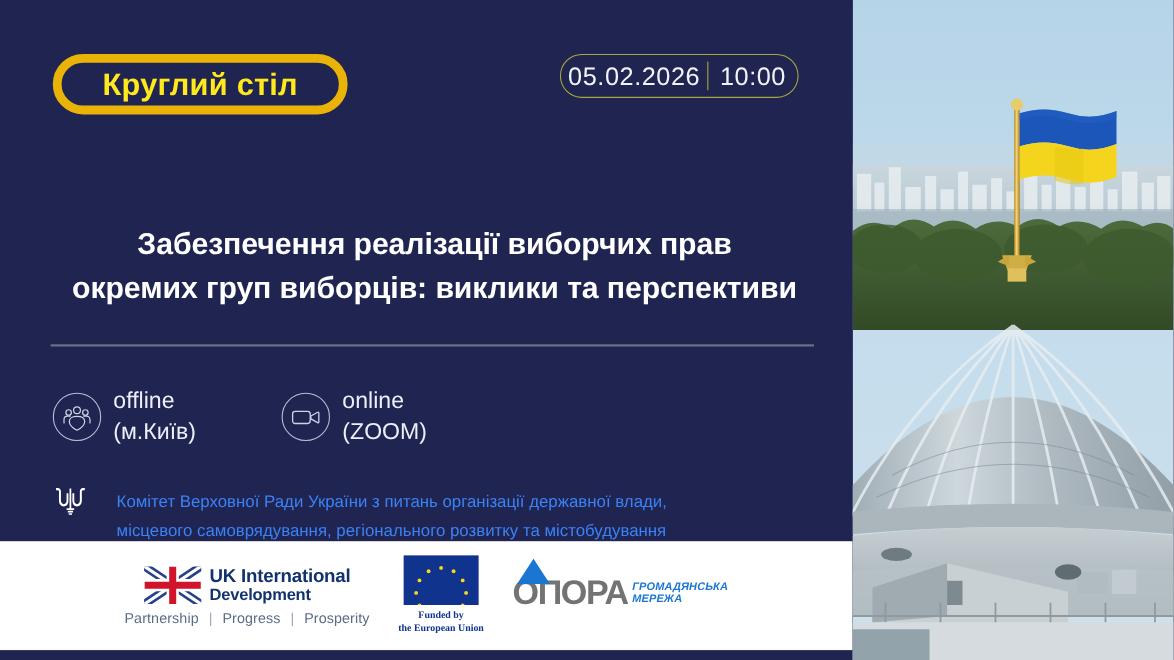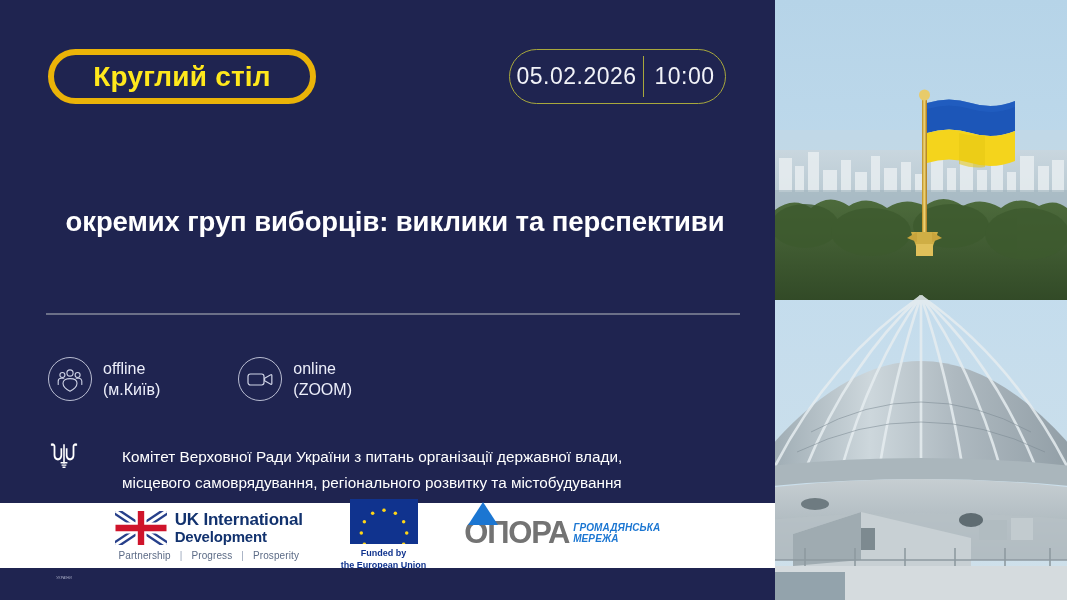--- a/index.html
+++ b/index.html
@@ -23,36 +23,36 @@
     left: 0; top: 0;
     width: 775px; height: 513px;
     background: #1f2450;
   }
 
   
   .badge-round-table {
     position: absolute;
     left: 48px; top: 49px;
     width: 268px; height: 55px;
-    border: 6px solid #eab308;
+    border: 8px solid #eab308;
     border-radius: 28px;
     display: flex; align-items: center; justify-content: center;
   }
   .badge-round-table span {
     color: #ffe81c;
     font-size: 28px;
     font-weight: bold;
     letter-spacing: .2px;
     white-space: nowrap;
   }
 
   .badge-datetime {
     position: absolute;
     left: 509px; top: 49px;
-    width: 217px; height: 55px;
+    width: 217px; height: 40px;
     border: 1.5px solid #a8a83c;
     border-radius: 28px;
     display: flex; align-items: stretch;
   }
   .badge-datetime .dt-cell {
     display: flex; align-items: center; justify-content: center;
     color: #f2f3f8;
     font-size: 23px;
     letter-spacing: .5px;
     white-space: nowrap;
@@ -104,21 +104,21 @@
   .fmt-icon {
     width: 44px; height: 44px;
     border: 1.4px solid #b9bdd2;
     border-radius: 50%;
     display: flex; align-items: center; justify-content: center;
     margin-right: 11px;
     flex: 0 0 44px;
   }
   .fmt-text {
     color: #eceefa;
-    font-size: 16px;
+    font-size: 21px;
     line-height: 1.32;
     white-space: nowrap;
   }
   .fmt-text .fl { display: block; }
 
   
   .committee {
     position: absolute;
     left: 34px; top: 440px;
     display: flex; align-items: flex-start;
@@ -139,76 +139,76 @@
   }
   .rada-sub {
     color: #b0b4cc;
     font-size: 3.4px;
     letter-spacing: .2px;
     line-height: 1.5;
     text-align: center;
     margin-top: 2px;
   }
   .committee-text {
-    color: #ffffff;
+    color: #3b82f6;
     font-size: 15.3px;
     line-height: 1.72;
-    margin-left: 28px;
+    margin-left: 12px;
     padding-top: 4px;
     white-space: nowrap;
   }
   .committee-text .cl { display: block; }
 
   
   .footer {
     position: absolute;
-    left: 0; top: 503px;
-    width: 775px; height: 65px;
+    left: 0; top: 492px;
+    width: 775px; height: 99px;
     background: #ffffff;
     display: flex; align-items: center; justify-content: center;
-    gap: 38px;
+    gap: 26px;
   }
 
   
   .uk-logo { display: flex; flex-direction: column; align-items: center; }
   .uk-top { display: flex; align-items: center; }
   .uk-flag { width: 52px; height: 34px; flex: 0 0 52px; margin-right: 8px; }
   .uk-words { line-height: 1.0; }
   .uk-words div {
     color: #12326e;
     font-weight: bold;
     font-size: 17px;
     letter-spacing: -.2px;
   }
   .uk-words .uk-l2 { font-size: 15px; margin-top: 1px; }
   .uk-tag {
     margin-top: 5px;
     display: flex; align-items: center;
     color: #5c6b86;
-    font-size: 10px;
+    font-size: 13px;
     letter-spacing: .1px;
   }
   .uk-tag .pipe { color: #9aa6bb; margin: 0 9px; }
 
   
   .eu-logo { display: flex; flex-direction: column; align-items: center; }
   .eu-flag {
     width: 68px; height: 45px;
     background: #10338e;
     position: relative;
   }
   .eu-caption {
     margin-top: 4px;
     color: #10338e;
     font-size: 9px;
     font-weight: bold;
     line-height: 1.3;
     text-align: center;
   }
-  .eu-caption div { display: block; }
+  .eu-caption div { display: block; font-family: Liberation Serif, serif; }
 
   
   .opora-logo { display: flex; align-items: flex-end; margin-bottom: 6px; }
   .opora-mark { position: relative; display: flex; align-items: flex-end; }
   .opora-tri {
     position: absolute;
     left: 4px; top: -17px;
     width: 0; height: 0;
     border-left: 15px solid transparent;
     border-right: 15px solid transparent;
@@ -252,20 +252,21 @@
       <span>Круглий стіл</span>
     </div>
 
     <div class="badge-datetime">
       <div class="dt-cell dt-date">05.02.2026</div>
       <div class="dt-sep"></div>
       <div class="dt-cell dt-time">10:00</div>
     </div>
 
     <div class="title">
+      <span class="tl">Забезпечення реалізації виборчих прав</span>
       <span class="tl">окремих груп виборців: виклики та перспективи</span>
     </div>
 
     <div class="divider"></div>
 
     <div class="format-row">
 
       <div class="fmt-item">
         <div class="fmt-icon">
           <svg width="28" height="26" viewBox="0 0 28 26" fill="none" stroke="#cfd3e6" stroke-width="1.1" stroke-linecap="round" stroke-linejoin="round">

